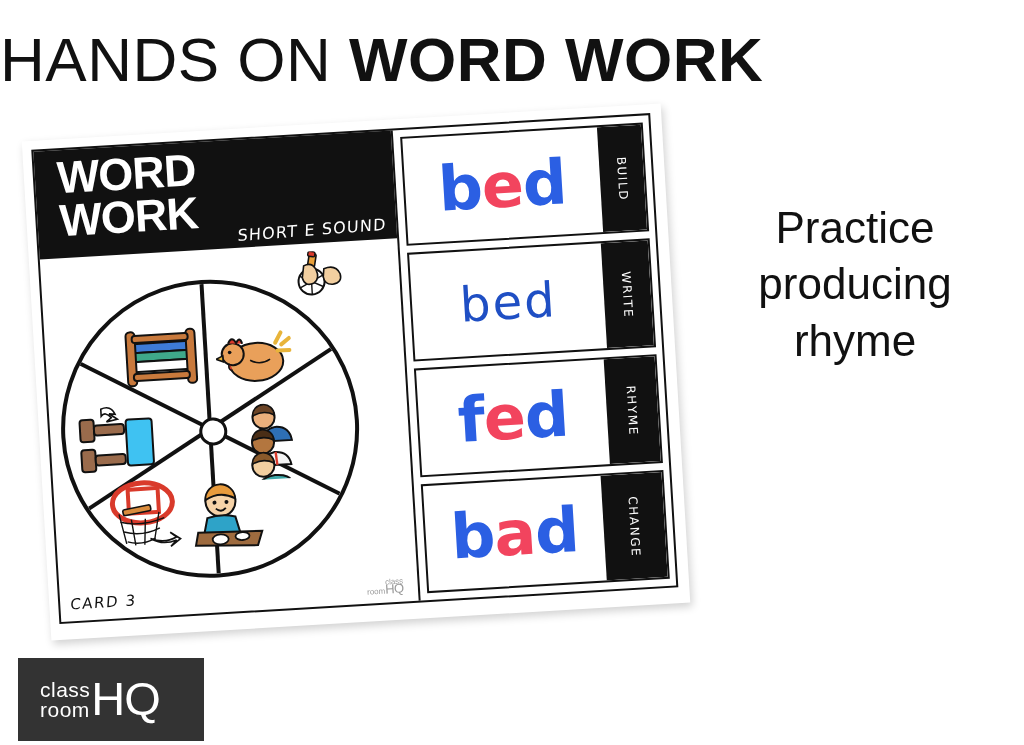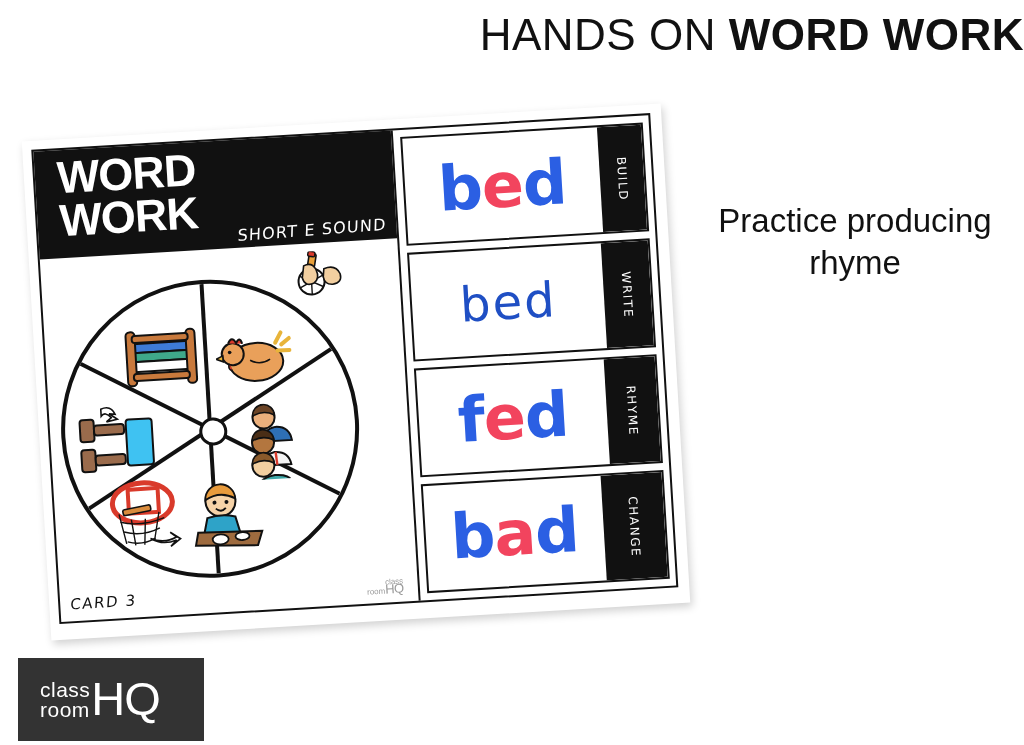--- a/index.html
+++ b/index.html
@@ -7,23 +7,23 @@
     width:1024px;height:745px;
     background:#ffffff;
     font-family:"Liberation Sans", sans-serif;
     overflow:hidden;
     position:relative;
   }
 
   
   #page-title{
     position:absolute;
-    left:0; top:10px; width:1024px;
-    text-align:right;
-    font-size:44px;
+    left:0; top:24px; width:1024px;
+    text-align:left;
+    font-size:62px;
     letter-spacing:0.5px;
     color:#111111;
     white-space:nowrap;
   }
   #page-title .light{ font-weight:400; }
   #page-title .bold{ font-weight:700; }
 
   
   #card-wrap{
     position:absolute;
@@ -185,21 +185,21 @@
     font-family:"DejaVu Sans", sans-serif;
   }
 
   
   #desc{
     position:absolute;
     left:700px; top:200px;
     width:310px;
     text-align:center;
     color:#111;
-    font-size:33px;
+    font-size:44px;
     line-height:1.28;
     font-weight:400;
   }
   #desc .para{margin:0;}
   #desc .gap{height:40px;}
 
   
   #logo{
     position:absolute;
     left:18px; bottom:4px;

